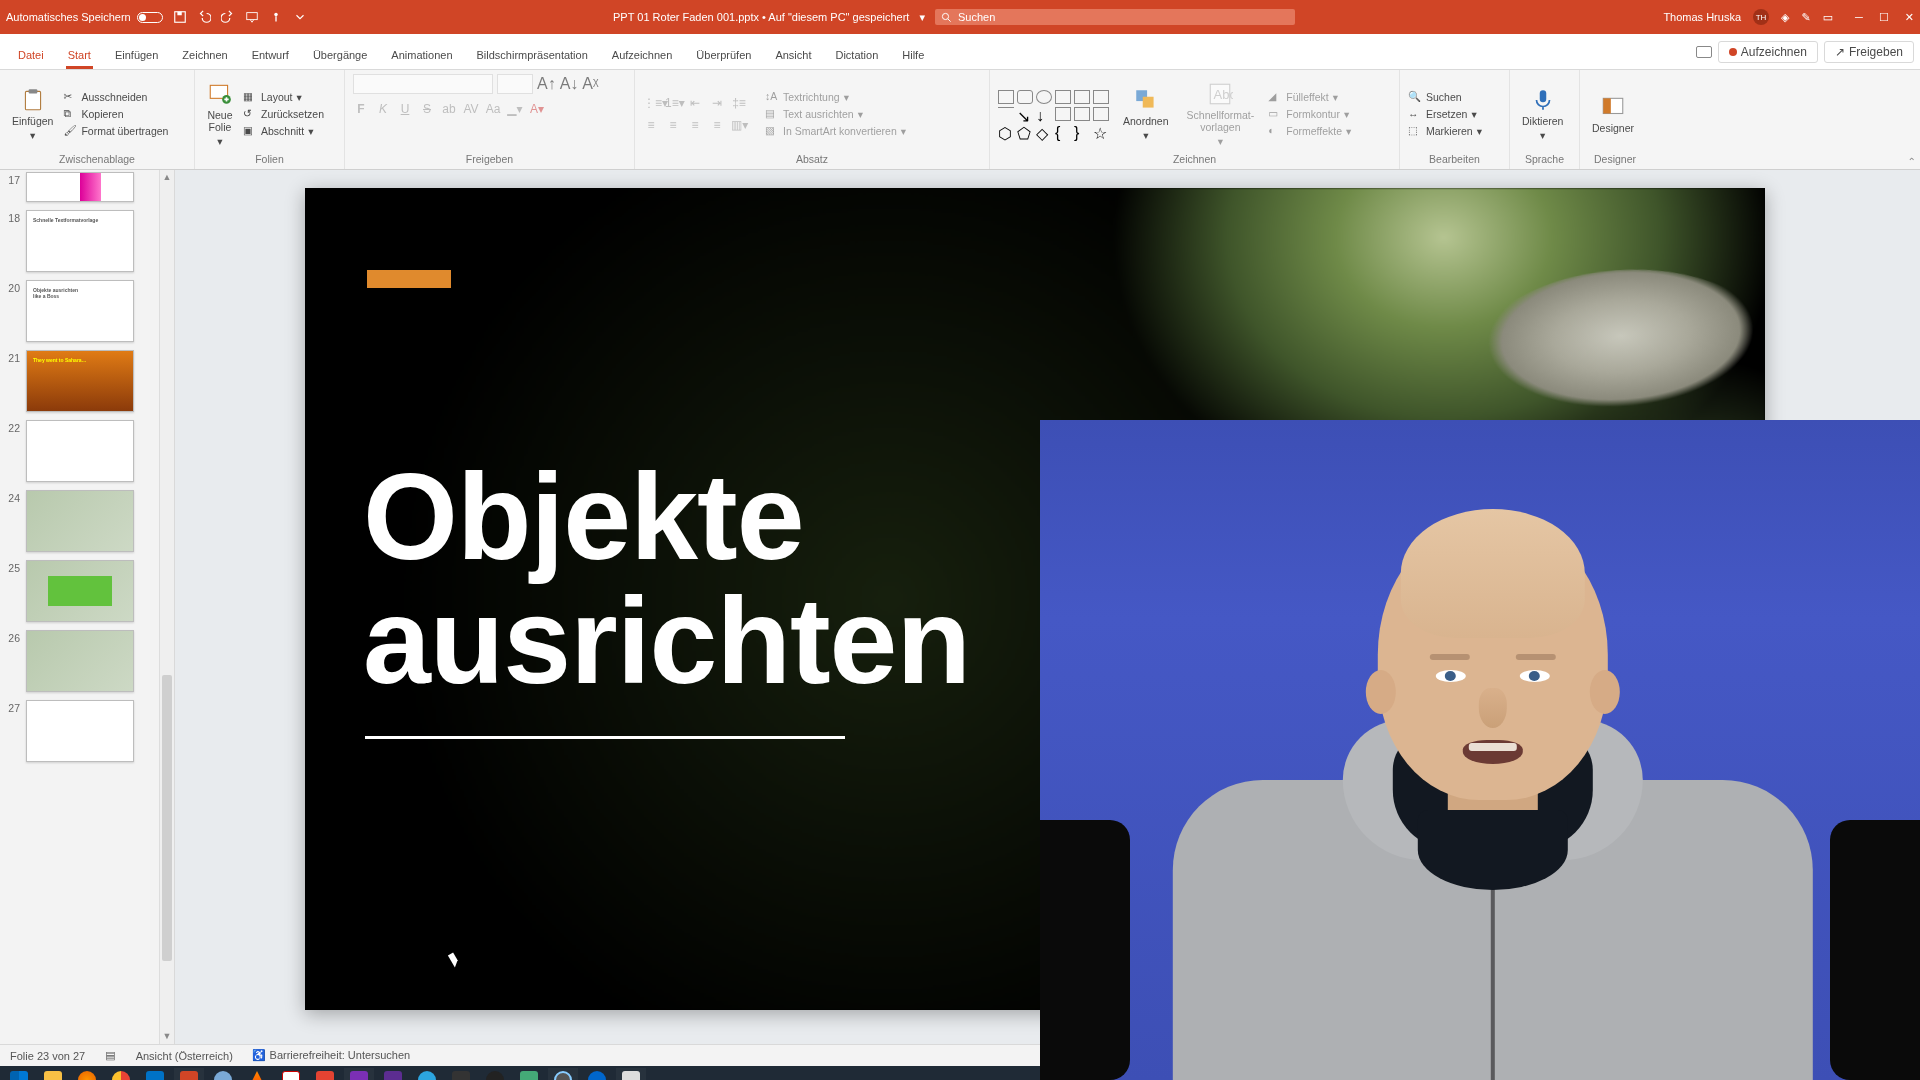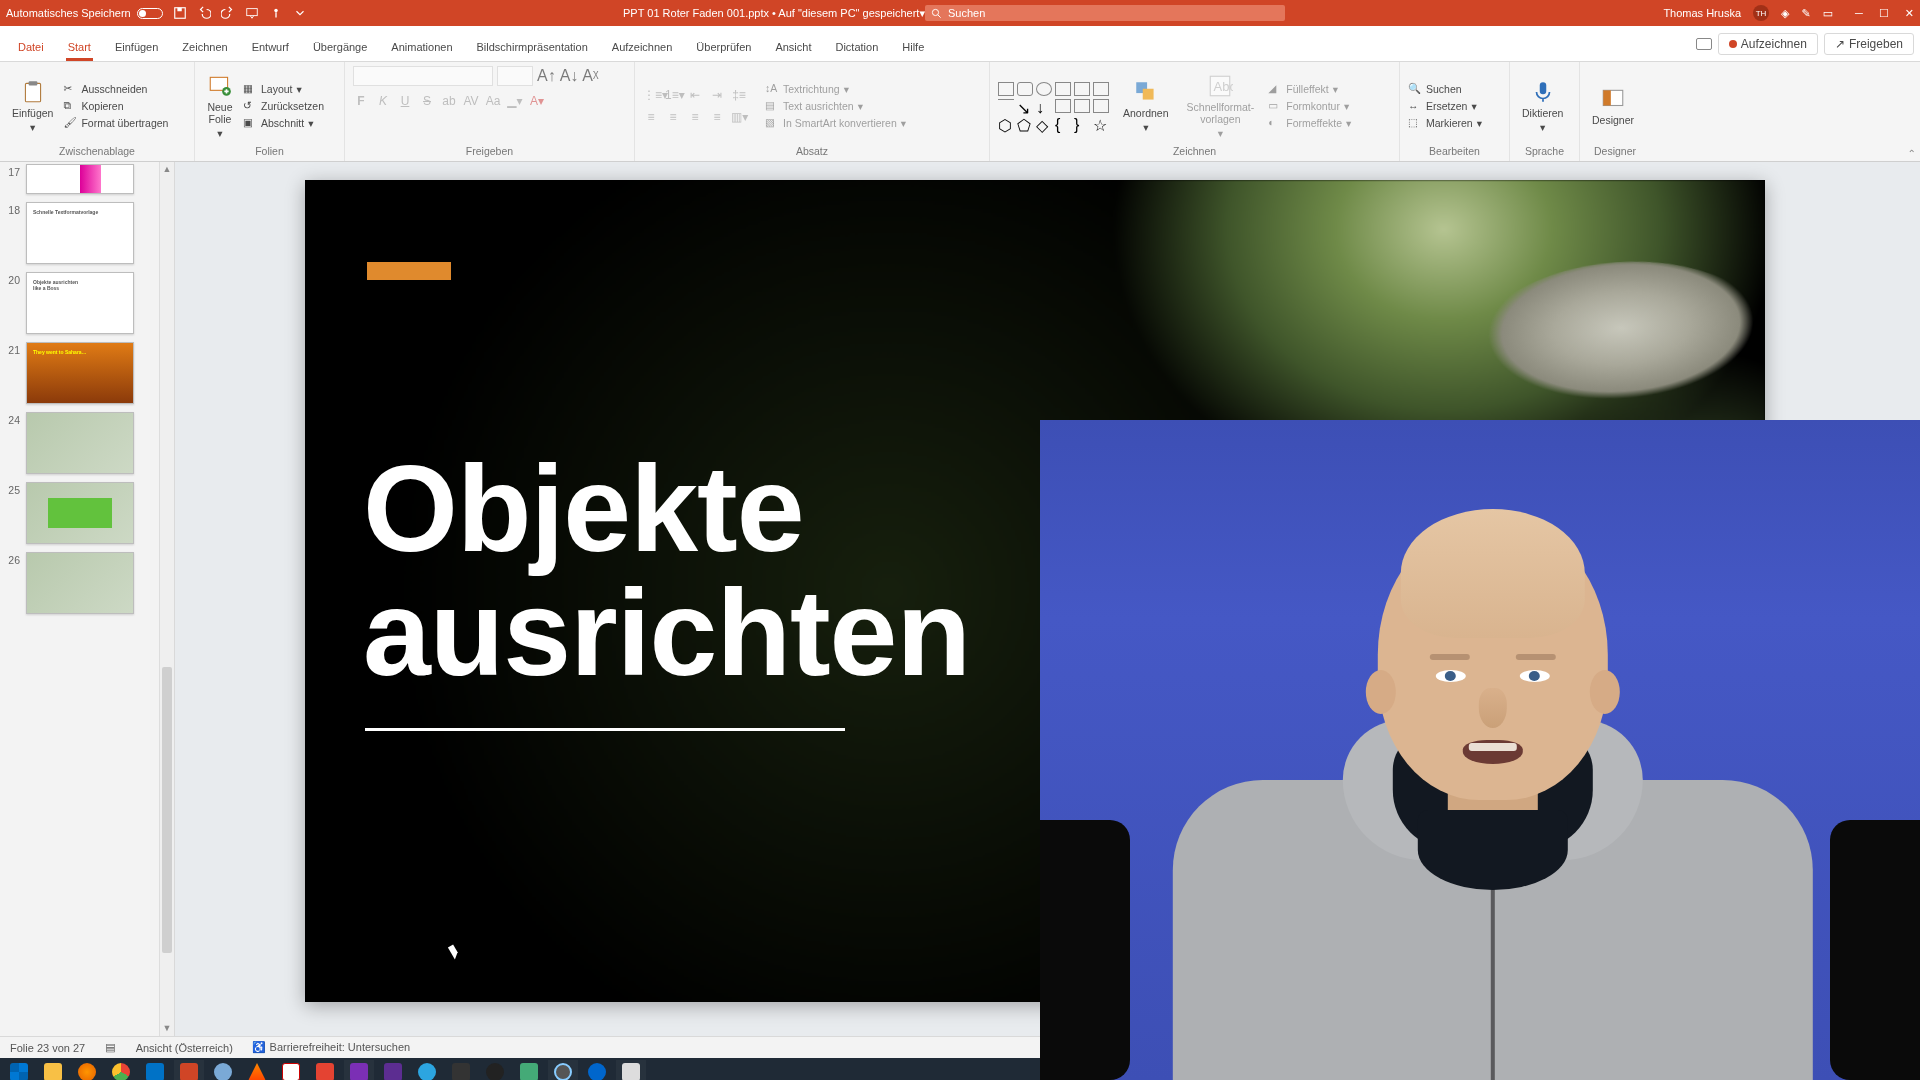--- a/index.html
+++ b/index.html
@@ -1,25 +1,25 @@
 <!DOCTYPE html>
 <html><head>
 <meta charset="utf-8">
 <style>
 * { margin: 0; padding: 0; box-sizing: border-box; font-family: "Segoe UI", Arial, sans-serif; }
 body { width: 1920px; height: 1080px; overflow: hidden; background: #f3f3f3; position: relative; }
 
 
-.titlebar { height: 26px; background: #d04526; display: flex; align-items: center; color: #fff; font-size: 11px; padding: 0 6px; gap: 10px; position: relative; }
+.titlebar { height: 34px; background: #d04526; display: flex; align-items: center; color: #fff; font-size: 11px; padding: 0 6px; gap: 10px; position: relative; }
 .autosave { display: flex; align-items: center; gap: 6px; }
 .toggle { width: 26px; height: 11px; border: 1px solid #fff; border-radius: 6px; display: inline-block; position: relative; }
 .toggle::after { content: ""; position: absolute; left: 1px; top: 1px; width: 7px; height: 7px; background: #fff; border-radius: 50%; }
 .qat { display: flex; gap: 10px; }
 .qat-ico { width: 14px; height: 14px; display: inline-block; }
-.titlebar-center { position: absolute; left: 0; right: 12px; display: flex; justify-content: center; align-items: center; pointer-events: none; }
+.titlebar-center { position: absolute; left: 0; right: 12px; display: flex; justify-content: center; gap: 10px; align-items: center; pointer-events: none; }
 .doc-title { pointer-events: auto; }
 .searchbox { width: 360px; height: 16px; background: #e4765b; border-radius: 2px; display: flex; align-items: center; padding: 0 6px; gap: 6px; pointer-events: auto; }
 .titlebar-right { margin-left: auto; display: flex; align-items: center; gap: 12px; }
 .user-badge { width: 16px; height: 16px; background: #a13017; border-radius: 50%; display: flex; align-items: center; justify-content: center; font-size: 8px; }
 .winctl { display: flex; gap: 16px; margin-left: 10px; }
 
 
 .tabstrip { height: 36px; background: #fff; display: flex; align-items: flex-end; padding: 0 6px; border-bottom: 1px solid #d9d9d9; }
 .tab { padding: 6px 12px 8px; font-size: 11px; color: #4a4a4a; cursor: pointer; position: relative; }
 .tab.file { color: #d04526; font-weight: 400; }
@@ -431,37 +431,45 @@
             <div style="position:absolute;left:6px;top:6px;font-size:5px;font-weight:bold">Objekte ausrichten<br>like a Boss</div>
           </div>
         </div>
         <div class="thumb-row">
           <div class="thumb-num">21</div>
           <div class="thumb">
             <div class="orange"></div>
           </div>
         </div>
         <div class="thumb-row">
+          <div class="thumb-num">22</div>
+          <div class="thumb"></div>
+        </div>
+        <div class="thumb-row">
           <div class="thumb-num">24</div>
           <div class="thumb">
             <div class="green-map"></div>
           </div>
         </div>
         <div class="thumb-row">
           <div class="thumb-num">25</div>
           <div class="thumb">
             <div class="green-map"></div>
             <div class="green-rect"></div>
           </div>
         </div>
         <div class="thumb-row">
           <div class="thumb-num">26</div>
           <div class="thumb">
             <div class="green-map"></div>
           </div>
+        </div>
+        <div class="thumb-row">
+          <div class="thumb-num">27</div>
+          <div class="thumb"></div>
         </div>
       </div>
     <div class="thumb-scroll">
       <div class="arrow">▲</div>
       <div class="track">
           <div class="handle"></div>
         </div>
       <div class="arrow" style="position:absolute;bottom:0;left:0;right:0">▼</div>
     </div>
   </div>

